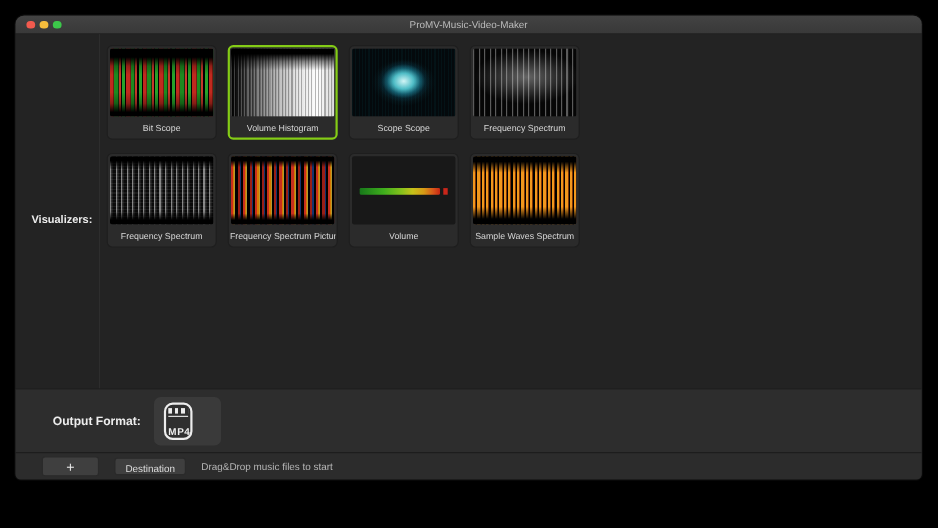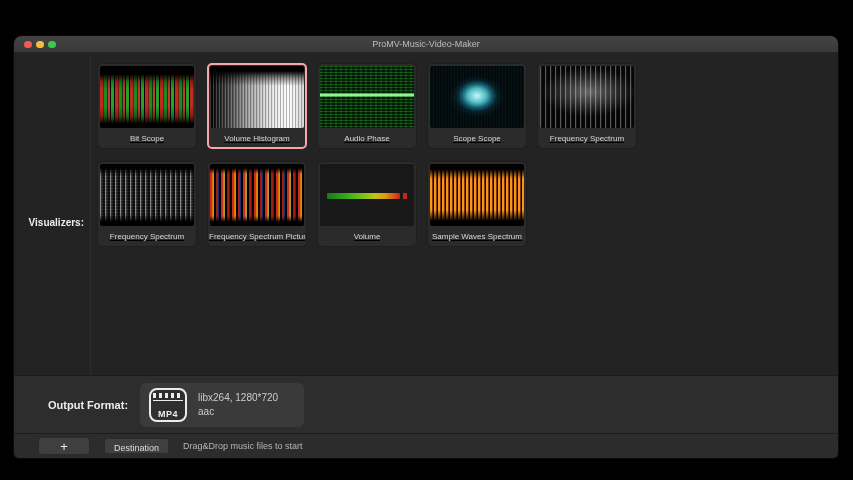--- a/index.html
+++ b/index.html
@@ -1,37 +1,37 @@
 <!DOCTYPE html>
 <html><head>
 <meta charset="utf-8">
 <style>
   html,body{margin:0;padding:0;background:#000;font-family:"Liberation Sans",sans-serif;}
   .stage{position:relative;width:853px;height:480px;background:#000;overflow:hidden;}
   .window{position:absolute;left:14px;top:14px;width:824px;height:422px;background:#232323;
-          border-radius:8px 8px 5px 5px;overflow:hidden;box-shadow:0 0 0 1px #0a0a0a;margin-top:22px;}
+          border-radius:8px 8px 5px 5px;overflow:hidden;box-shadow:0 0 0 1px #0a0a0a;}
   
   .titlebar{height:16px;background:linear-gradient(180deg,#434343,#393939);border-bottom:1px solid #262626;
             position:relative;display:flex;align-items:center;}
   .traffic{position:absolute;left:10px;top:4.5px;display:flex;gap:4.5px;}
   .tl{width:7.5px;height:7.5px;border-radius:50%;}
   .tl.red{background:#f25a4e;}
   .tl.yellow{background:#f6bd3c;}
   .tl.green{background:#3cc84a;}
   .wtitle{flex:1;text-align:center;font-size:9px;color:#bdbdbd;line-height:16px;}
   
   .content{position:relative;height:322px;background:#232323;}
   .vdivider{position:absolute;left:76px;top:0;bottom:0;width:1px;background:#2d2d2d;}
   .side-label{position:absolute;left:0;top:164px;width:70px;text-align:right;
               font-size:10px;font-weight:700;color:#ededed;}
-  .grid{position:absolute;left:83px;top:10px;text-decoration:underline;}
+  .grid{position:absolute;left:83px;top:10px;}
   .vrow{display:flex;gap:10px;margin-bottom:12px;}
   .card{width:100px;box-sizing:border-box;background:#2b2b2b;border:1px solid #1e1e1e;border-radius:5px;
         padding:2px 2px 5px;display:flex;flex-direction:column;align-items:center;cursor:default;}
-  .card.selected{border:2px solid #fca5a5;padding:1px 1px 4px;}
+  .card.selected{border:2px solid #84cc16;padding:1px 1px 4px;}
   .vt{width:94px;height:62px;border-radius:2px;background:#000;position:relative;overflow:hidden;}
   .vlabel{font-size:8px;color:#d8d8d8;margin-top:6px;line-height:9px;text-align:center;
           white-space:nowrap;max-width:96px;overflow:hidden;}
   
   .t-bitscope{background:
       linear-gradient(180deg,#000 0 8px,rgba(0,0,0,.25) 16px,transparent 24px 40px,rgba(0,0,0,.3) 50px,#000 58px),
       repeating-linear-gradient(90deg,#c12a1e 0 3px,#7e1a12 3px 4px,#1d8a1f 4px 7px,#0d3d0e 7px 8px,#c8382a 8px 10px,#000 10px 11px,#27a32a 11px 14px,#000 14px 15px);}
   .t-volhist{background:
       linear-gradient(180deg,#000 0 5px,rgba(0,0,0,.45) 12px,transparent 20px),
       repeating-linear-gradient(90deg,rgba(255,255,255,.22) 0 1px,rgba(0,0,0,.28) 1px 2px,transparent 2px 3px),
@@ -75,21 +75,21 @@
   .t-samplewavespic{background:
       linear-gradient(180deg,#000 0 5px,transparent 15px 46px,#000 57px),
       repeating-linear-gradient(90deg,rgba(255,160,30,.95) 0 2px,rgba(150,60,5,.85) 2px 3px,rgba(0,0,0,.85) 3px 4px),
       #000;}
   
   .output{height:58px;background:#2d2d2d;border-top:1px solid #1c1c1c;display:flex;align-items:center;
           box-sizing:border-box;padding-left:34px;}
   .out-label{font-size:11px;font-weight:700;color:#ededed;}
   .out-group{margin-left:12px;background:#3a3a3a;border-radius:6px;display:flex;align-items:center;
              gap:11px;padding:5px 26px 5px 9px;}
-  .mp4-icon{width:38px;height:34px;border:2px solid #ececec;border-radius:8px;box-sizing:border-box;
+  .mp4-icon{width:26px;height:34px;border:2px solid #ececec;border-radius:8px;box-sizing:border-box;
             display:flex;flex-direction:column;justify-content:space-between;padding:2px 2px 1px;background:#2f2f2f;}
   .film{height:8px;border-bottom:1.5px solid #ececec;
         background:repeating-linear-gradient(90deg,#ececec 0 3px,transparent 3px 6px);
         background-size:auto 5px;background-repeat:repeat-x;background-position:0 1px;}
   .mp4-text{font-size:9px;font-weight:700;color:#ececec;text-align:center;letter-spacing:.5px;}
   .out-lines{display:flex;flex-direction:column;gap:2px;}
   .out-line{font-size:10px;color:#cccccc;line-height:12px;}
   
   .bottombar{height:25px;background:#2c2c2c;border-top:1px solid #1c1c1c;display:flex;align-items:center;
              box-sizing:border-box;padding-left:24px;gap:14px;}
@@ -122,24 +122,20 @@
         <div class="vrow">
           <div class="card">
             <div class="vt t-bitscope"></div>
             <div class="vlabel">Bit Scope</div>
           </div>
           <div class="card selected">
             <div class="vt t-volhist"></div>
             <div class="vlabel">Volume Histogram</div>
           </div>
           <div class="card">
-            <div class="vt t-audiophase"></div>
-            <div class="vlabel">Audio Phase</div>
-          </div>
-          <div class="card">
             <div class="vt t-vectorscope"></div>
             <div class="vlabel">Scope Scope</div>
           </div>
           <div class="card">
             <div class="vt t-freqspec1"></div>
             <div class="vlabel">Frequency Spectrum</div>
           </div>
         </div>
 
         <div class="vrow">
@@ -166,24 +162,20 @@
       </div>
     </div>
 
     <div class="output">
       <div class="out-label">Output Format:</div>
       <div class="out-group">
         <div class="mp4-icon">
           <div class="film"></div>
           <div class="mp4-text">MP4</div>
         </div>
-        <div class="out-lines">
-          <div class="out-line">libx264, 1280*720</div>
-          <div class="out-line">aac</div>
-        </div>
       </div>
     </div>
 
     <div class="bottombar">
       <div class="add-btn">
         <span>+</span>
       </div>
       <div class="dest-btn">
         <span>Destination</span>
       </div>

